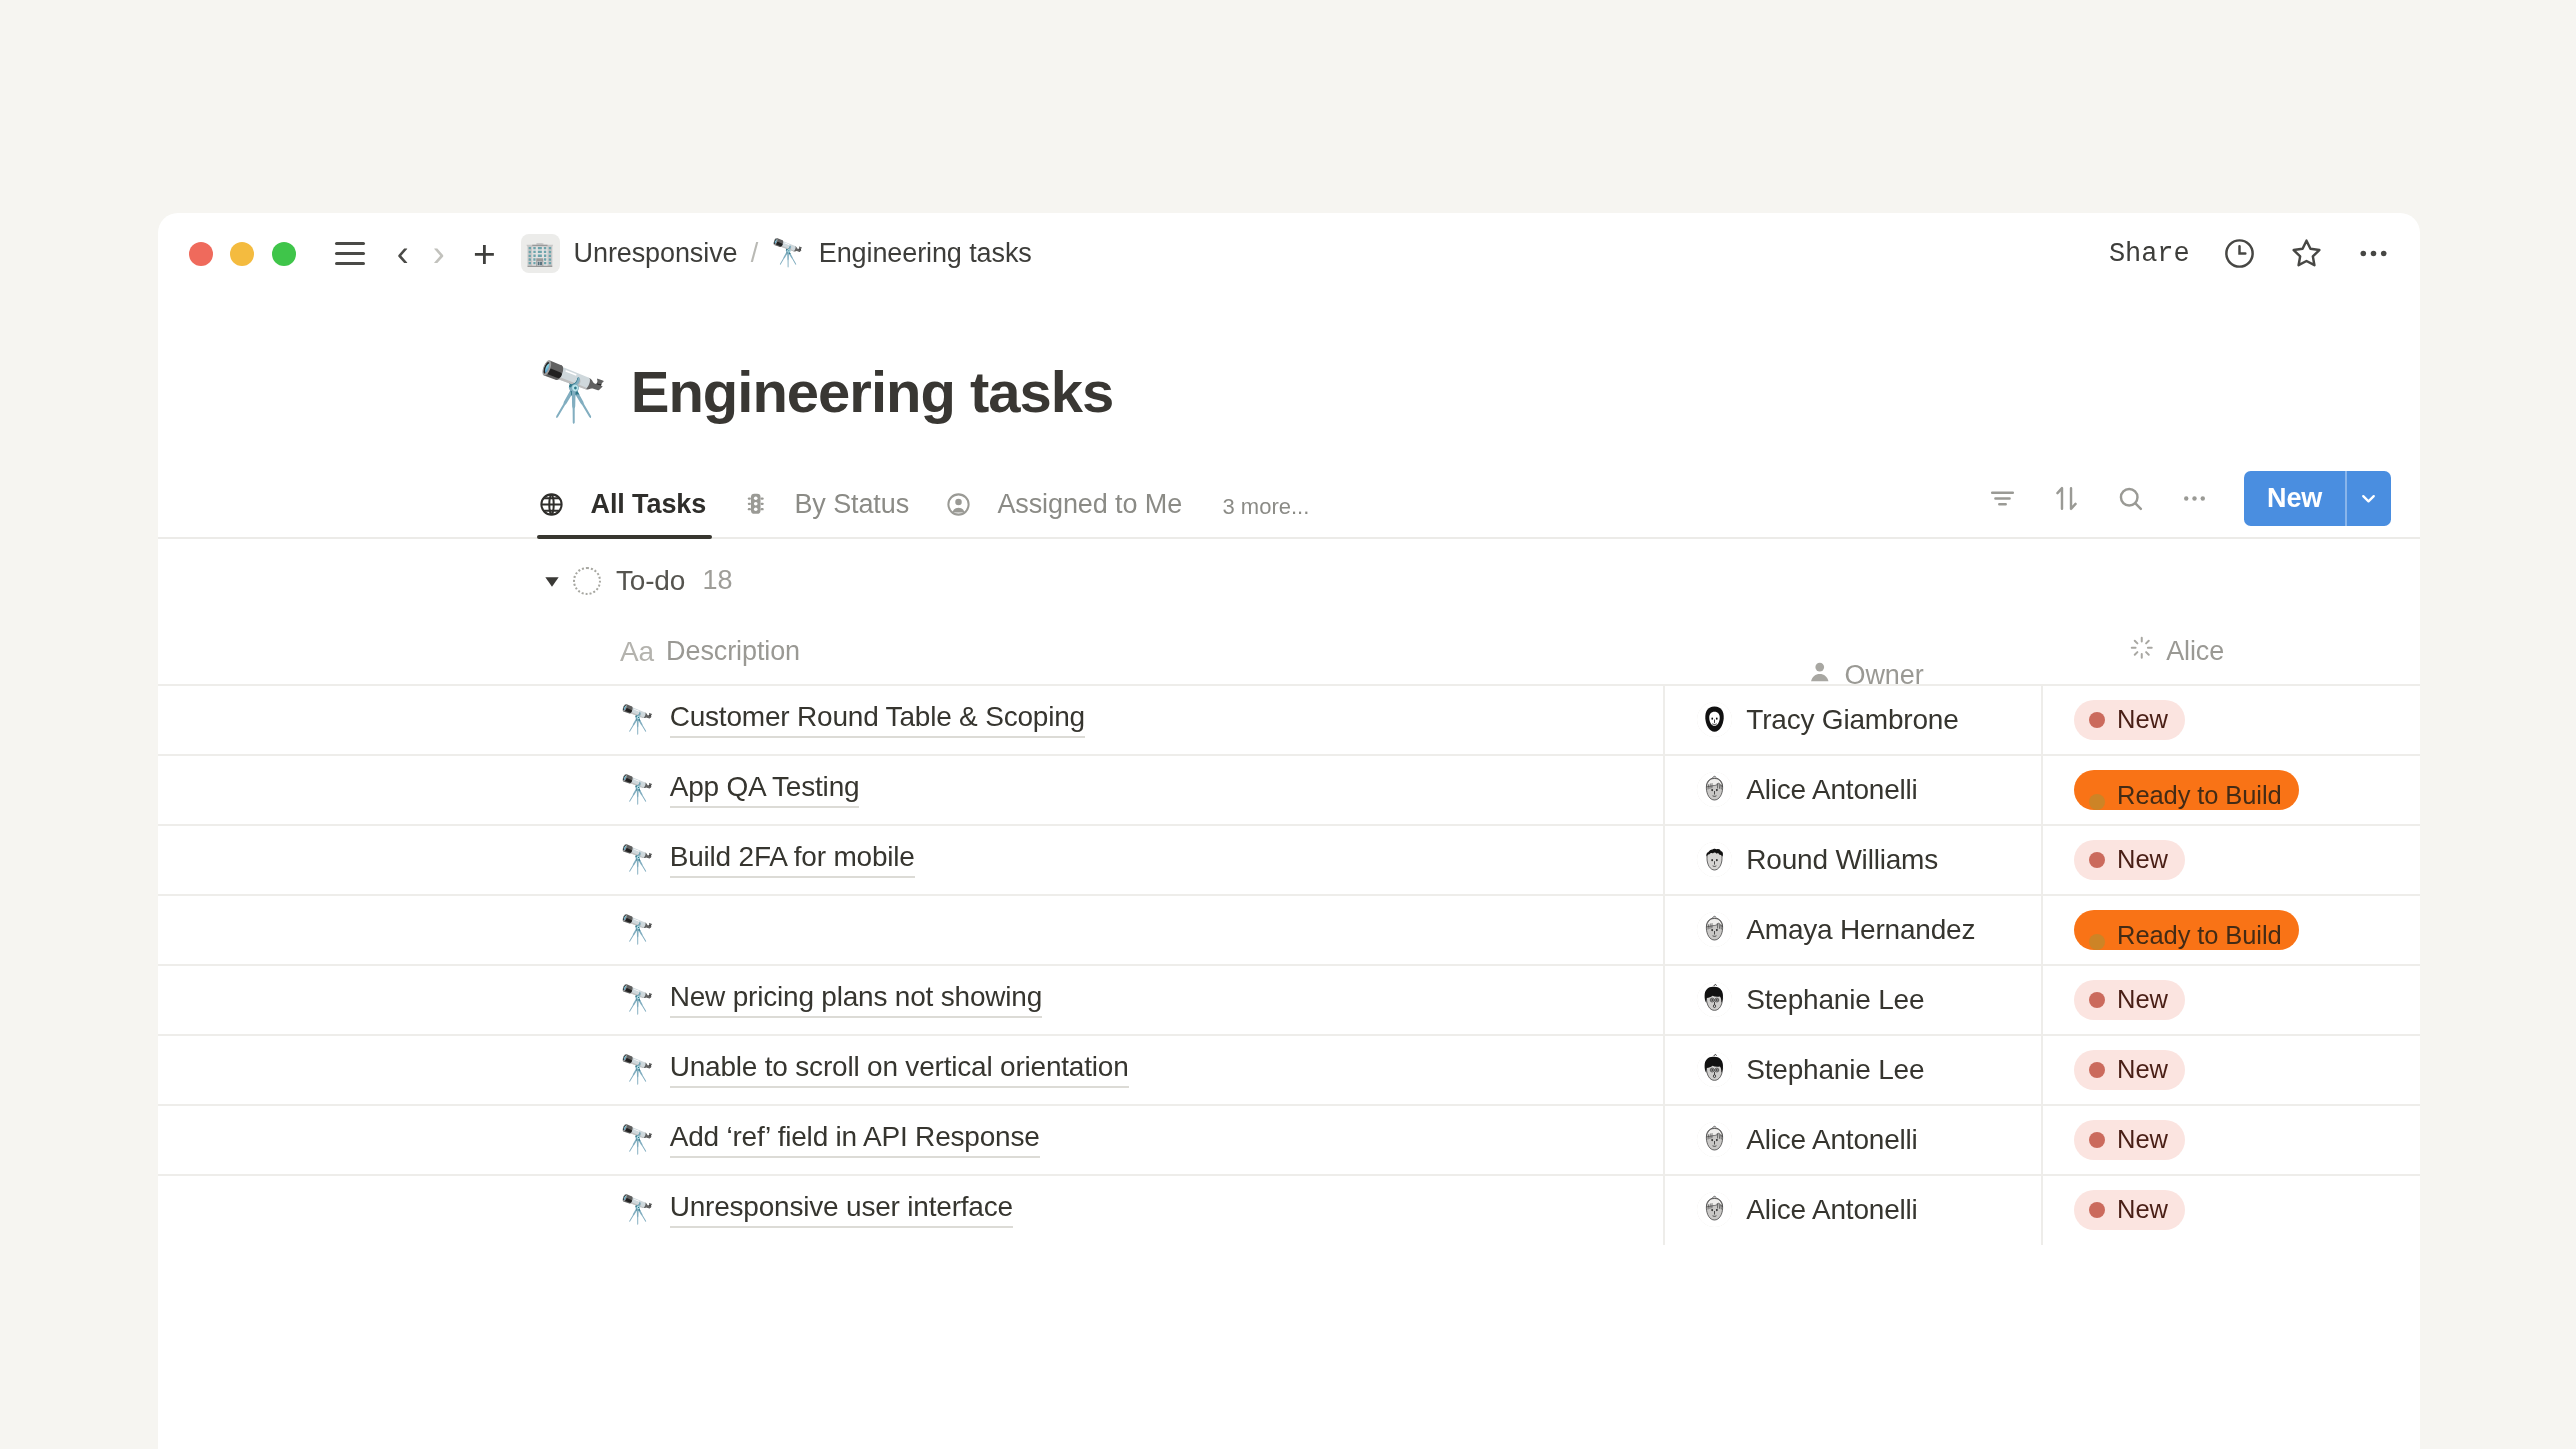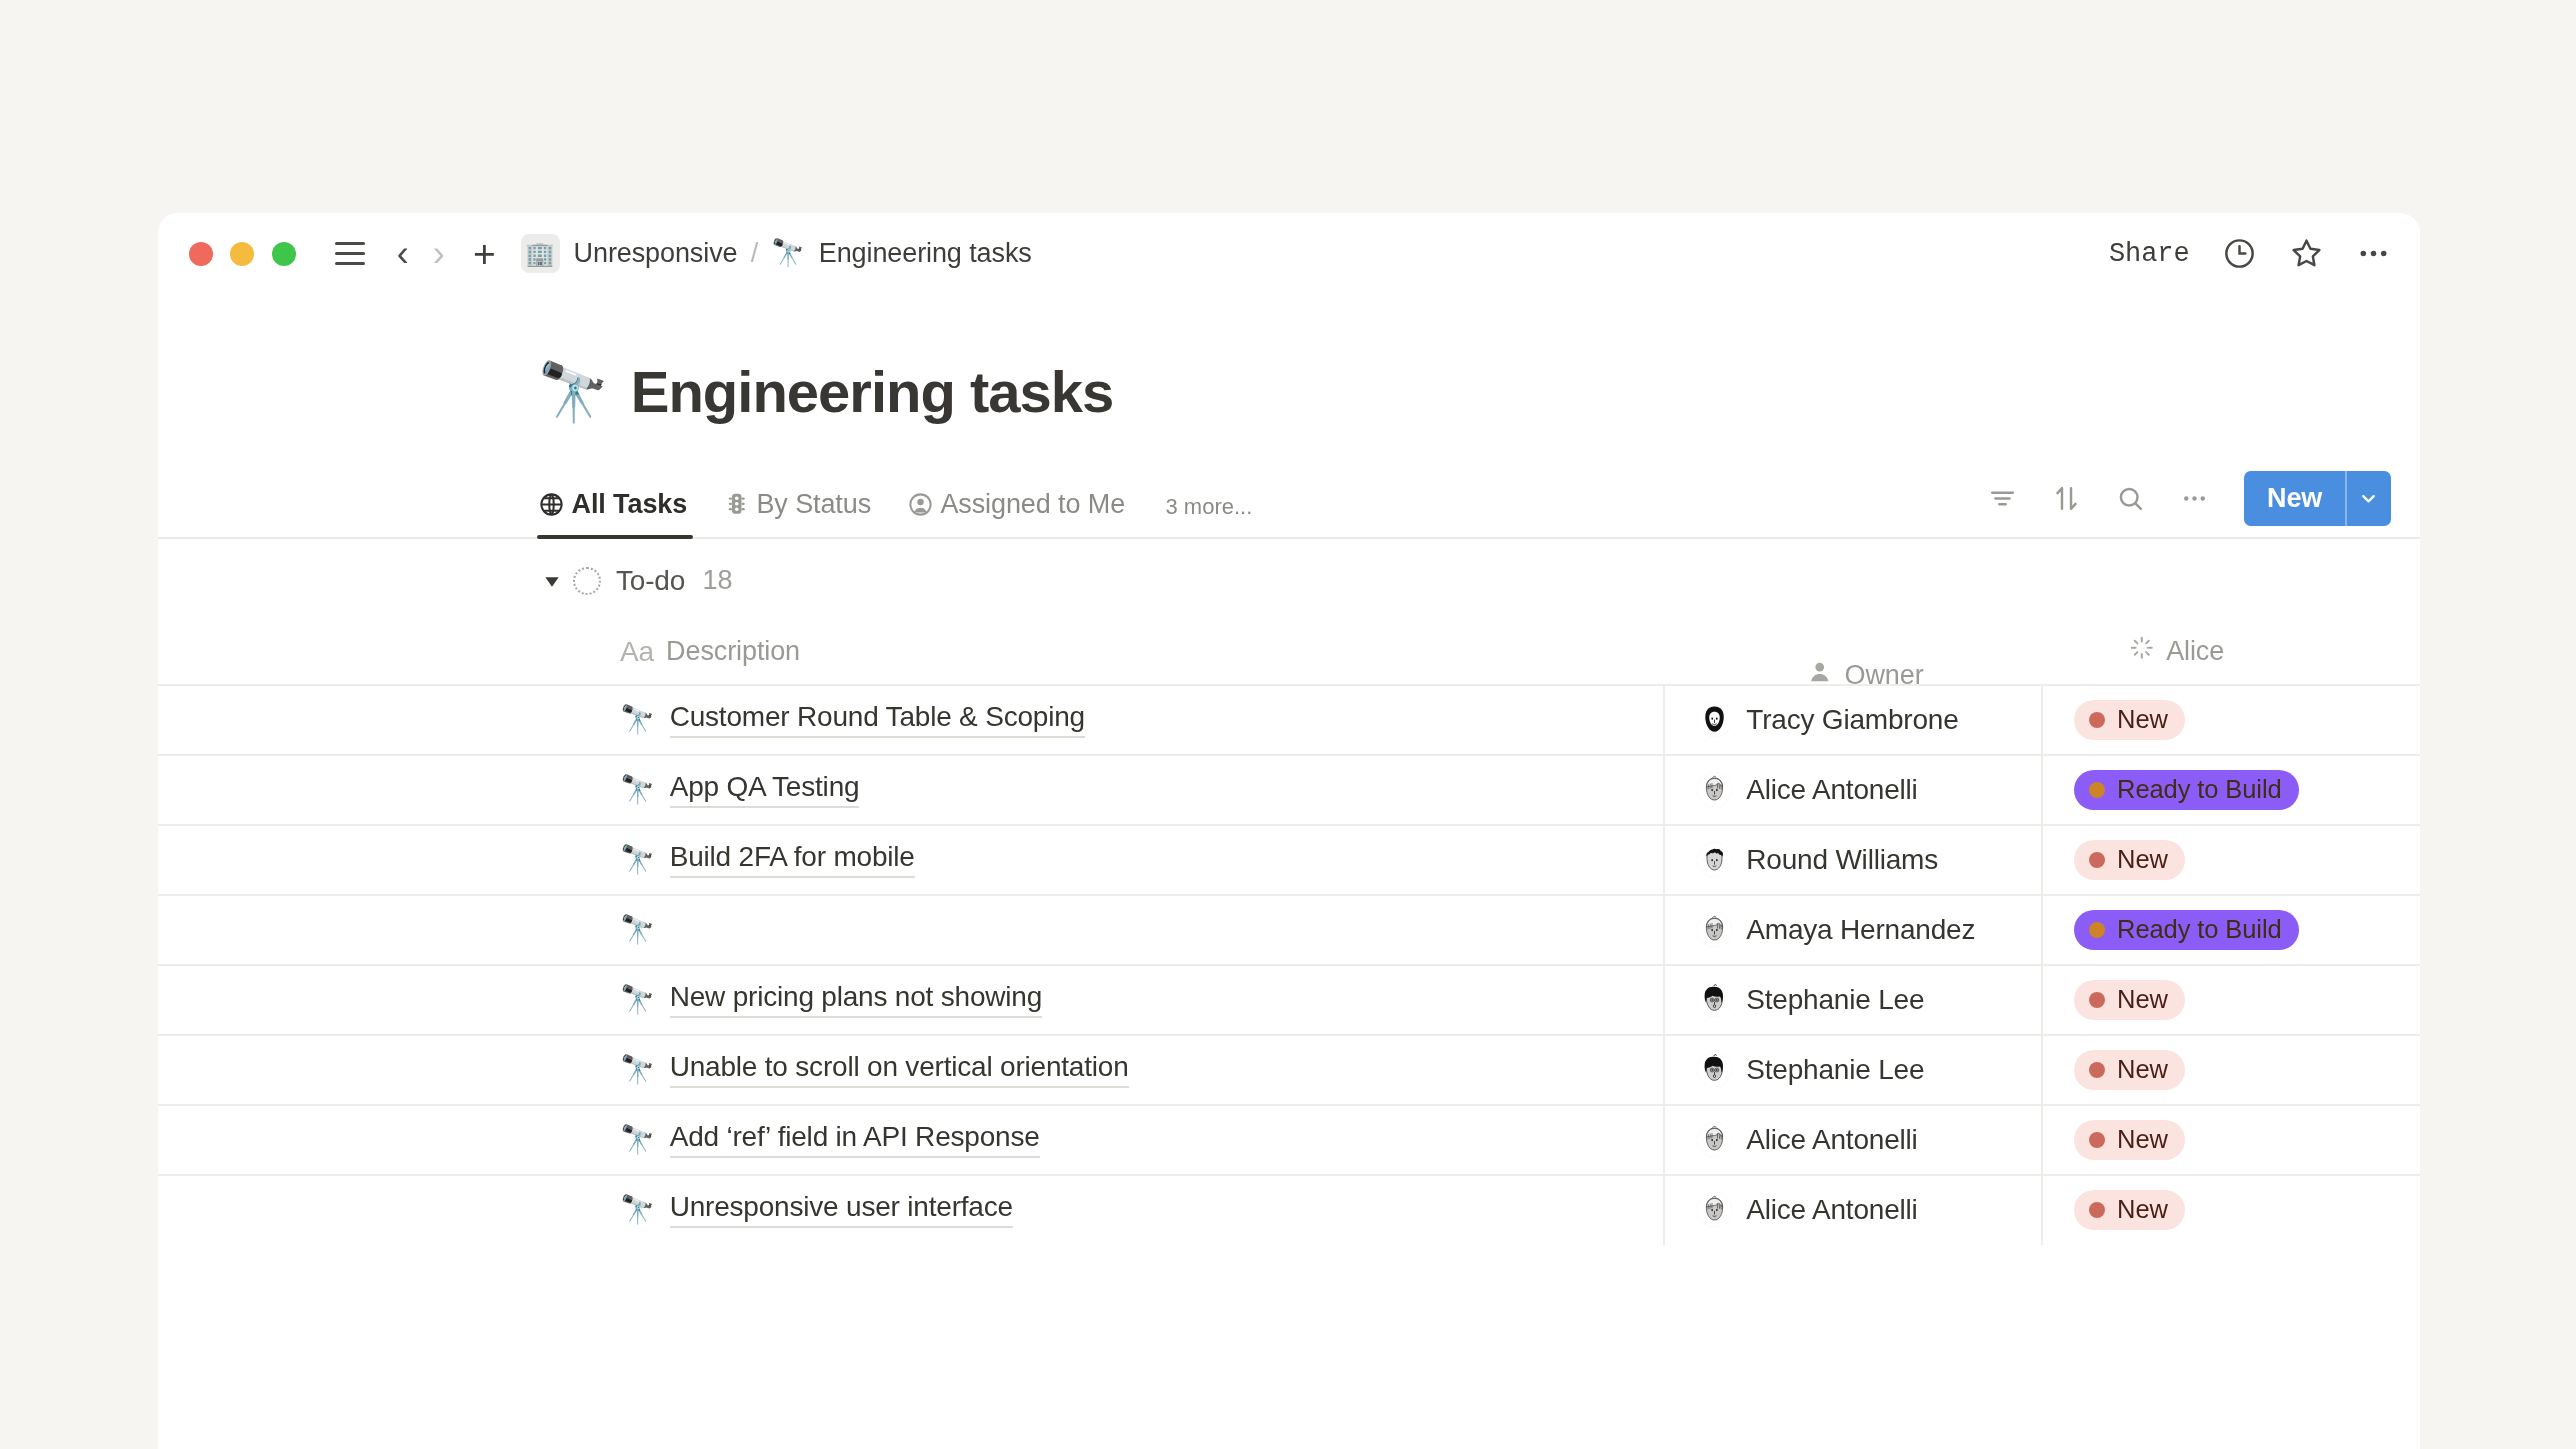--- a/index.html
+++ b/index.html
@@ -71,21 +71,21 @@
   #viewbar {
     position:relative;
     margin-top:42px;
     height:72px;
     display:flex; align-items:flex-end;
     padding:0 29.5px 0 379px;
     border-bottom:2px solid #ecebe8;
   }
   #tabs { display:flex; align-items:flex-end; gap:0; }
   .tab {
-    display:flex; align-items:center; gap:5px;
+    display:flex; align-items:center; gap:24px;
     padding:0 17.4px 17.4px 17.4px;
     font-size:27px; color:#8b8b86; letter-spacing:-0.1px;
     position:relative;
   }
   .tab:first-child { padding-left:0; }
   .tab.active { color:#2f2e2b; font-weight:bold; }
   .tab.active::after {
     content:""; position:absolute; left:0; right:12px; bottom:-2px;
     height:4px; background:#37362f; border-radius:2px;
   }
@@ -157,21 +157,21 @@
   .owner-name { font-size:28px; color:#36352f; letter-spacing:-0.2px; }
 
   .badge {
     display:inline-flex; align-items:center;
     height:40px; padding:0 17.4px 0 14.8px;
     border-radius:20px; font-size:25.5px; letter-spacing:-0.1px;
   }
   .badge .bdot { width:16px; height:16px; border-radius:50%; margin-right:12px; flex:0 0 auto; }
   .badge.new { background:#fbe4e0; color:#4a1f16; }
   .badge.new .bdot { background:#cb6a5c; }
-  .badge.ready { background:#8b5cf6; color:#432b15; }
+  .badge.ready { background:#f97316; color:#432b15;align-items:flex-end; }
   .badge.ready .bdot { background:#cd8426; }
 </style>
 </head>
 <body>
 
 <div id="window">
 
   <div id="titlebar">
 
     <div class="traffic">

